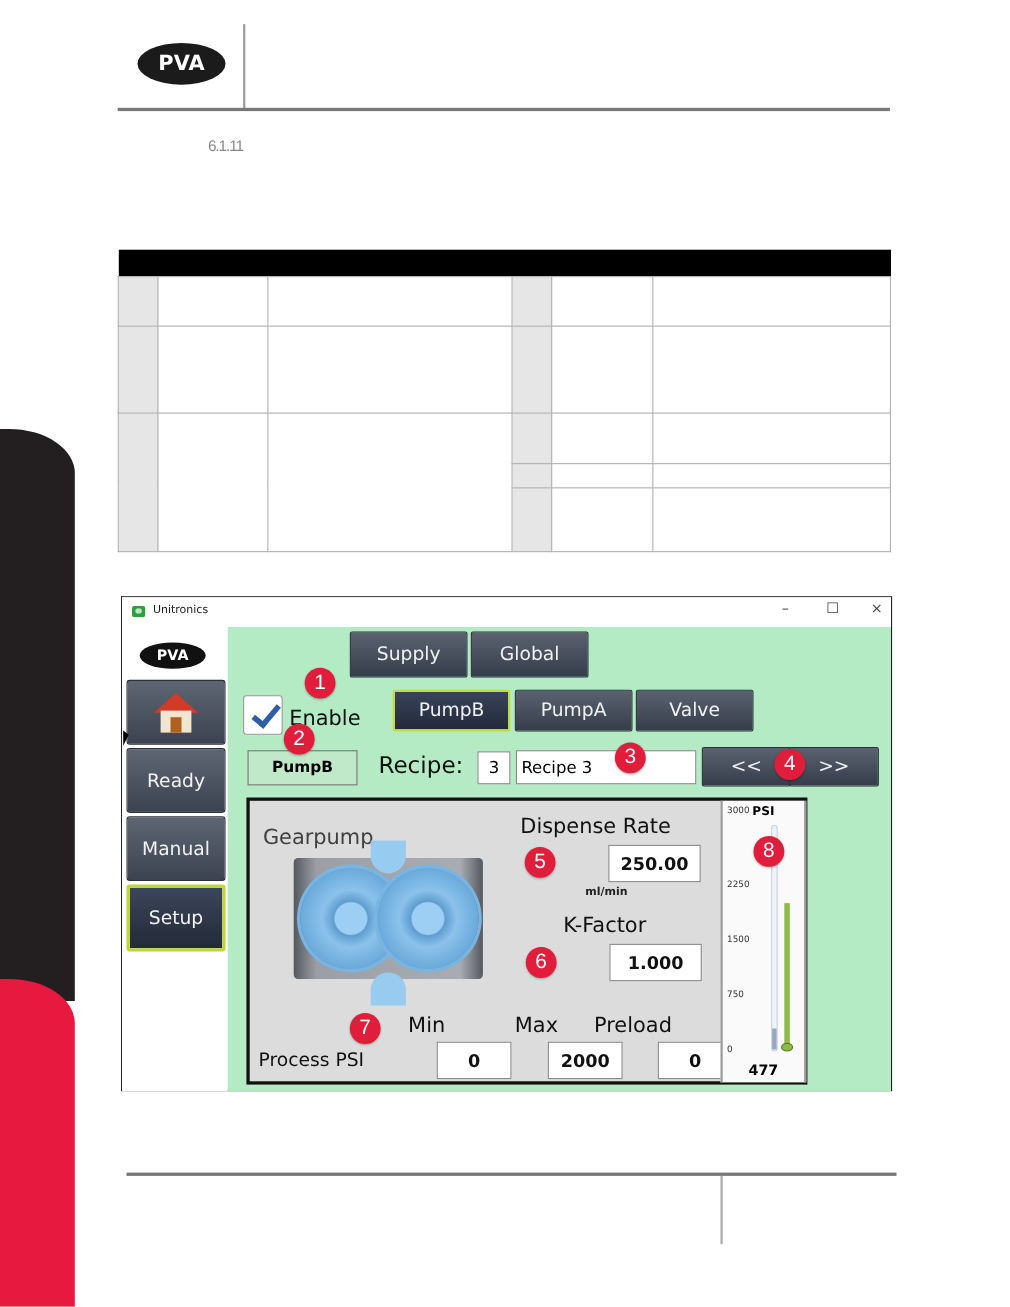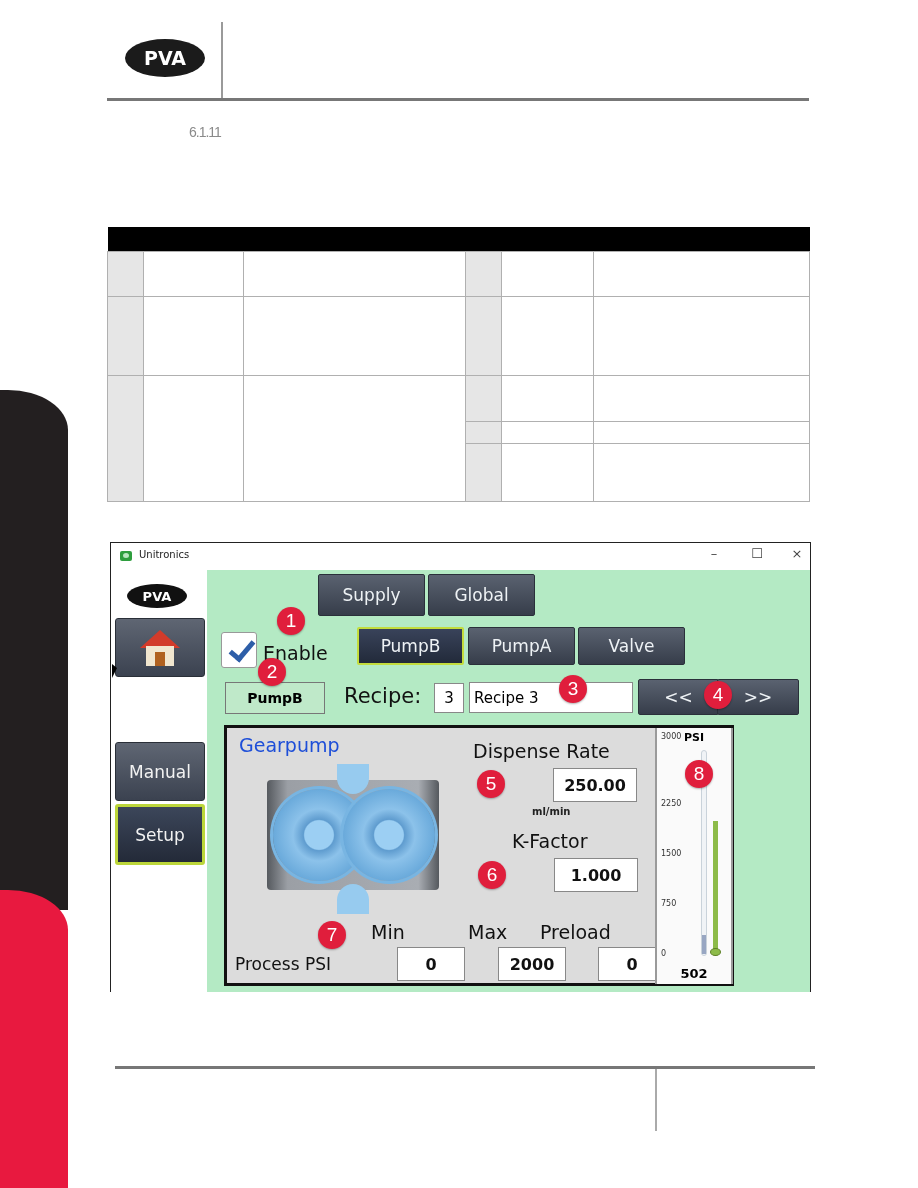--- a/index.html
+++ b/index.html
@@ -51,21 +51,21 @@
   .checkbox { position: absolute; left: 14px; top: 62px; width: 36px; height: 36px; background: #fff; border: 1px solid #999; border-radius: 3px; }
   .checkbox::after { content: ""; position: absolute; left: 13px; top: 3px; width: 9px; height: 20px; border-right: 5px solid #2d5ea8; border-bottom: 5px solid #2d5ea8; transform: rotate(40deg); }
   .enable-label { position: absolute; left: 56px; top: 72px; font-size: 19px; color: #111; }
 
   .pumpb-box { position: absolute; left: 18px; top: 112px; width: 100px; height: 32px; border: 1px solid #777; background: #bfe9c9; font-weight: bold; font-size: 14px; display: flex; align-items: center; justify-content: center; }
   .recipe-label { position: absolute; left: 137px; top: 114px; font-size: 21px; color: #111; }
   .recipe-num { position: absolute; left: 227px; top: 113px; width: 30px; height: 30px; background: #fff; border: 1px solid #888; font-size: 15px; display: flex; align-items: center; justify-content: center; }
   .recipe-name { position: absolute; left: 262px; top: 112px; width: 164px; height: 31px; background: #fff; border: 1px solid #888; font-size: 15px; padding-left: 4px; display: flex; align-items: center; }
 
   .panel { position: absolute; left: 17px; top: 155px; width: 510px; height: 261px; border: 3px solid #111; background: #dcdcdc; }
-  .gp-title { position: absolute; left: 12px; top: 6px; font-size: 19px; color: #1d4ed8; }
+  .gp-title { position: absolute; left: 12px; top: 22px; font-size: 19px; color: #404040; }
   .gear-img { position: absolute; left: 40px; top: 52px; width: 172px; height: 110px; background: linear-gradient(90deg, #55595e, #9b9fa5 12%, #a9adb3 88%, #55595e); border-radius: 4px; }
   .gear-img .g { position: absolute; top: 2px; width: 92px; height: 92px; border-radius: 50%; background: radial-gradient(circle, #9ccff3 0 22%, #5f9ccf 24%, #8cc2ea 40%, #6aaadb 70%); box-shadow: 0 0 0 3px #78b5e2; }
   .gear-img .g1 { left: 6px; top: 9px; }
   .gear-img .g2 { left: 76px; top: 9px; }
   .gear-img .cap { position: absolute; left: 70px; width: 32px; height: 30px; background: #97cbef; }
   .gear-img .cap.top { top: -16px; border-radius: 0 0 16px 16px; }
   .gear-img .cap.bot { bottom: -24px; border-radius: 16px 16px 0 0; }
 
   .lbl { position: absolute; font-size: 19px; color: #111; }
   .valbox { position: absolute; background: #fff; border: 1px solid #888; font-weight: bold; font-size: 16px; display: flex; align-items: center; justify-content: center; color: #111; margin-left: 40px; }
@@ -151,20 +151,21 @@
 
   <div class="sidebar">
     <div class="sb-logo">PVA</div>
     <div class="sb-btn" style="top:48px">
       <div class="house">
           <div class="roof"></div>
           <div class="wall"></div>
           <div class="door"></div>
         </div>
     </div>
+    <div class="sb-btn" style="top:110px">Ready</div>
     <div class="sb-btn" style="top:172px">Manual</div>
     <div class="sb-btn active" style="top:234px; height:61px">Setup</div>
   </div>
 
   <div class="content">
     <div class="dbtn" style="left:111px; top:4px; width:107px; height:42px">Supply</div>
     <div class="dbtn" style="left:221px; top:4px; width:107px; height:42px">Global</div>
 
     <div class="checkbox"></div>
     <div class="enable-label">Enable</div>
@@ -209,21 +210,21 @@
         <div class="gauge-title">PSI</div>
         <div class="tick" style="top: 4px;">3000</div>
         <div class="tick" style="top: 71px;">2250</div>
         <div class="tick" style="top: 121px;">1500</div>
         <div class="tick" style="top: 171px;">750</div>
         <div class="tick" style="top: 221px;">0</div>
         <div class="g-track"></div>
         <div class="g-blue" id="g-blue" style="top: 207.2px; height: 18.8px;"></div>
         <div class="g-green" id="g-green" style="top: 92.6667px; height: 133.333px;"></div>
         <div class="g-knob" id="g-knob" style="top: 220px;"></div>
-        <div class="gauge-value">502</div>
+        <div class="gauge-value">477</div>
       </div>
     </div>
 
     <div class="badge" style="left:70px; top:37px">1</div>
     <div class="badge" style="left:51px; top:88px">2</div>
     <div class="badge" style="left:352px; top:105px">3</div>
     <div class="badge" style="left:497px; top:111px">4</div>
     <div class="badge" style="left:270px; top:200px">5</div>
     <div class="badge" style="left:271px; top:291px">6</div>
     <div class="badge" style="left:111px; top:351px">7</div>

